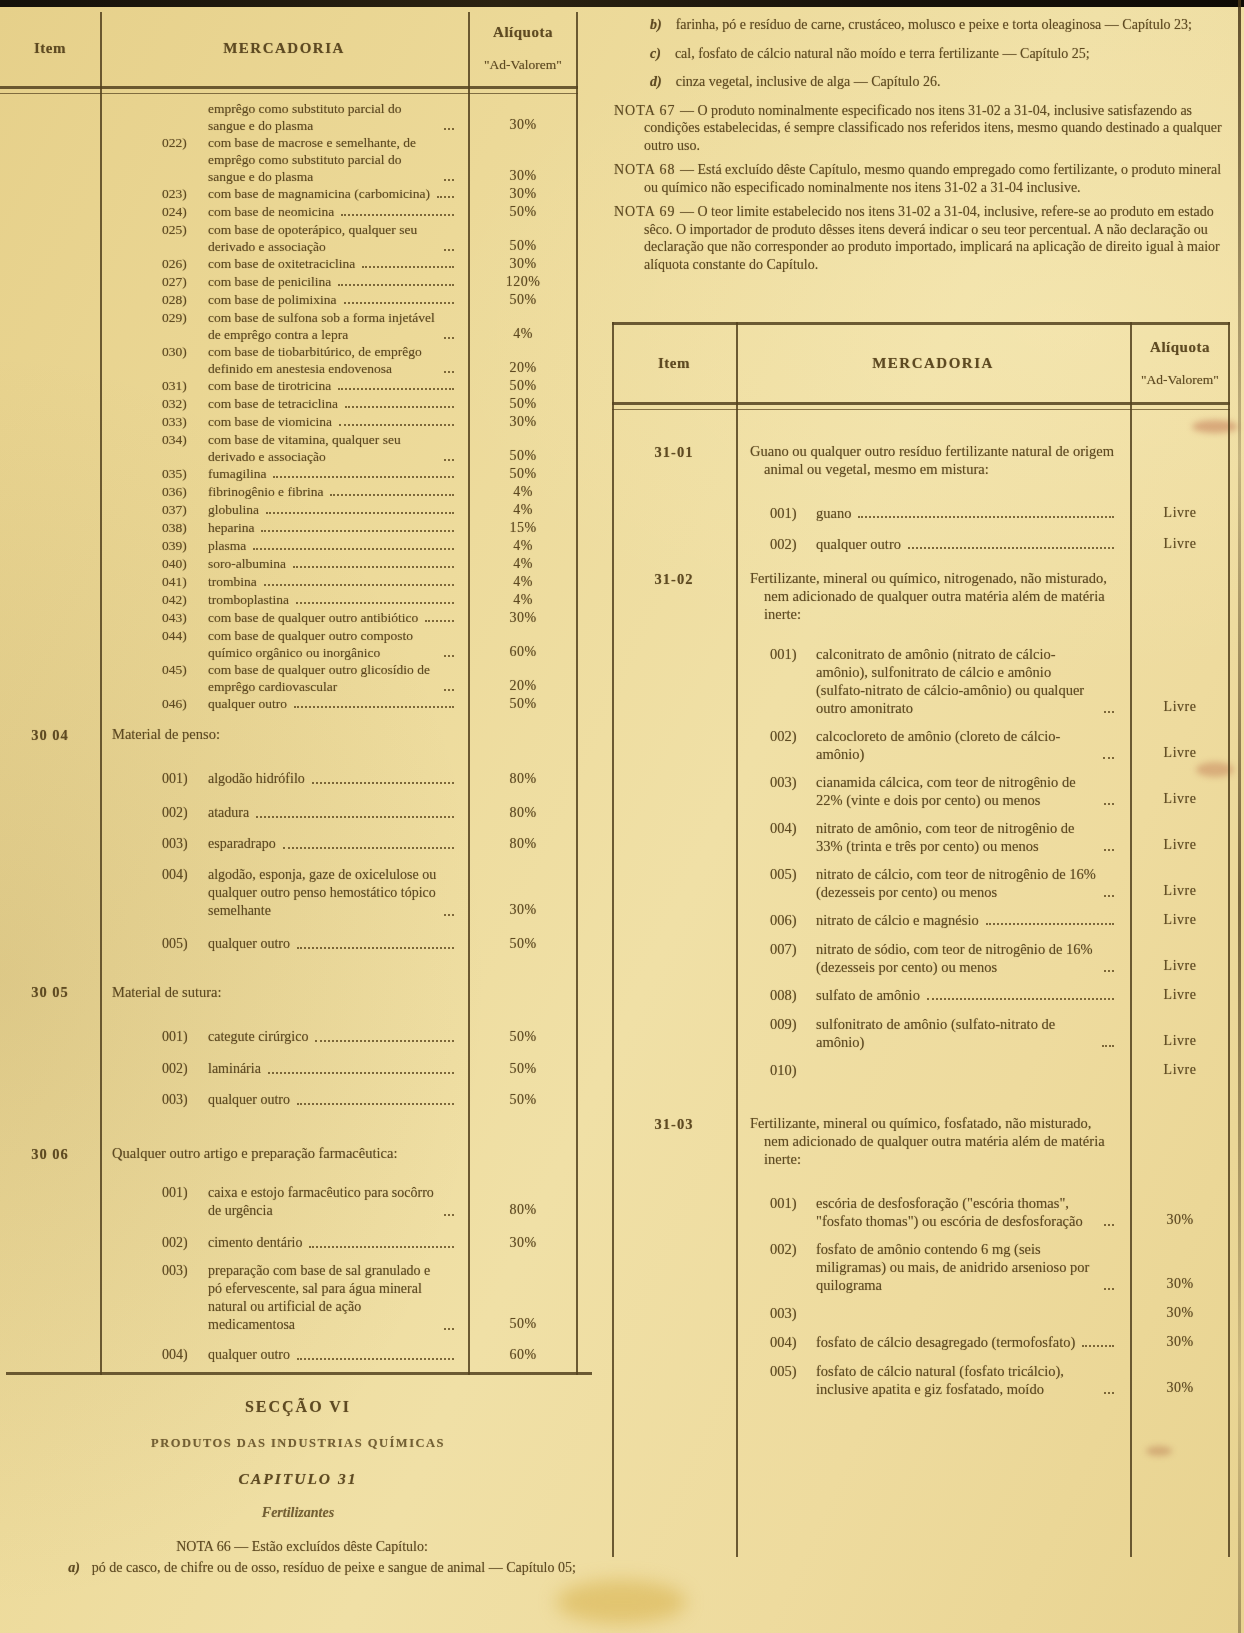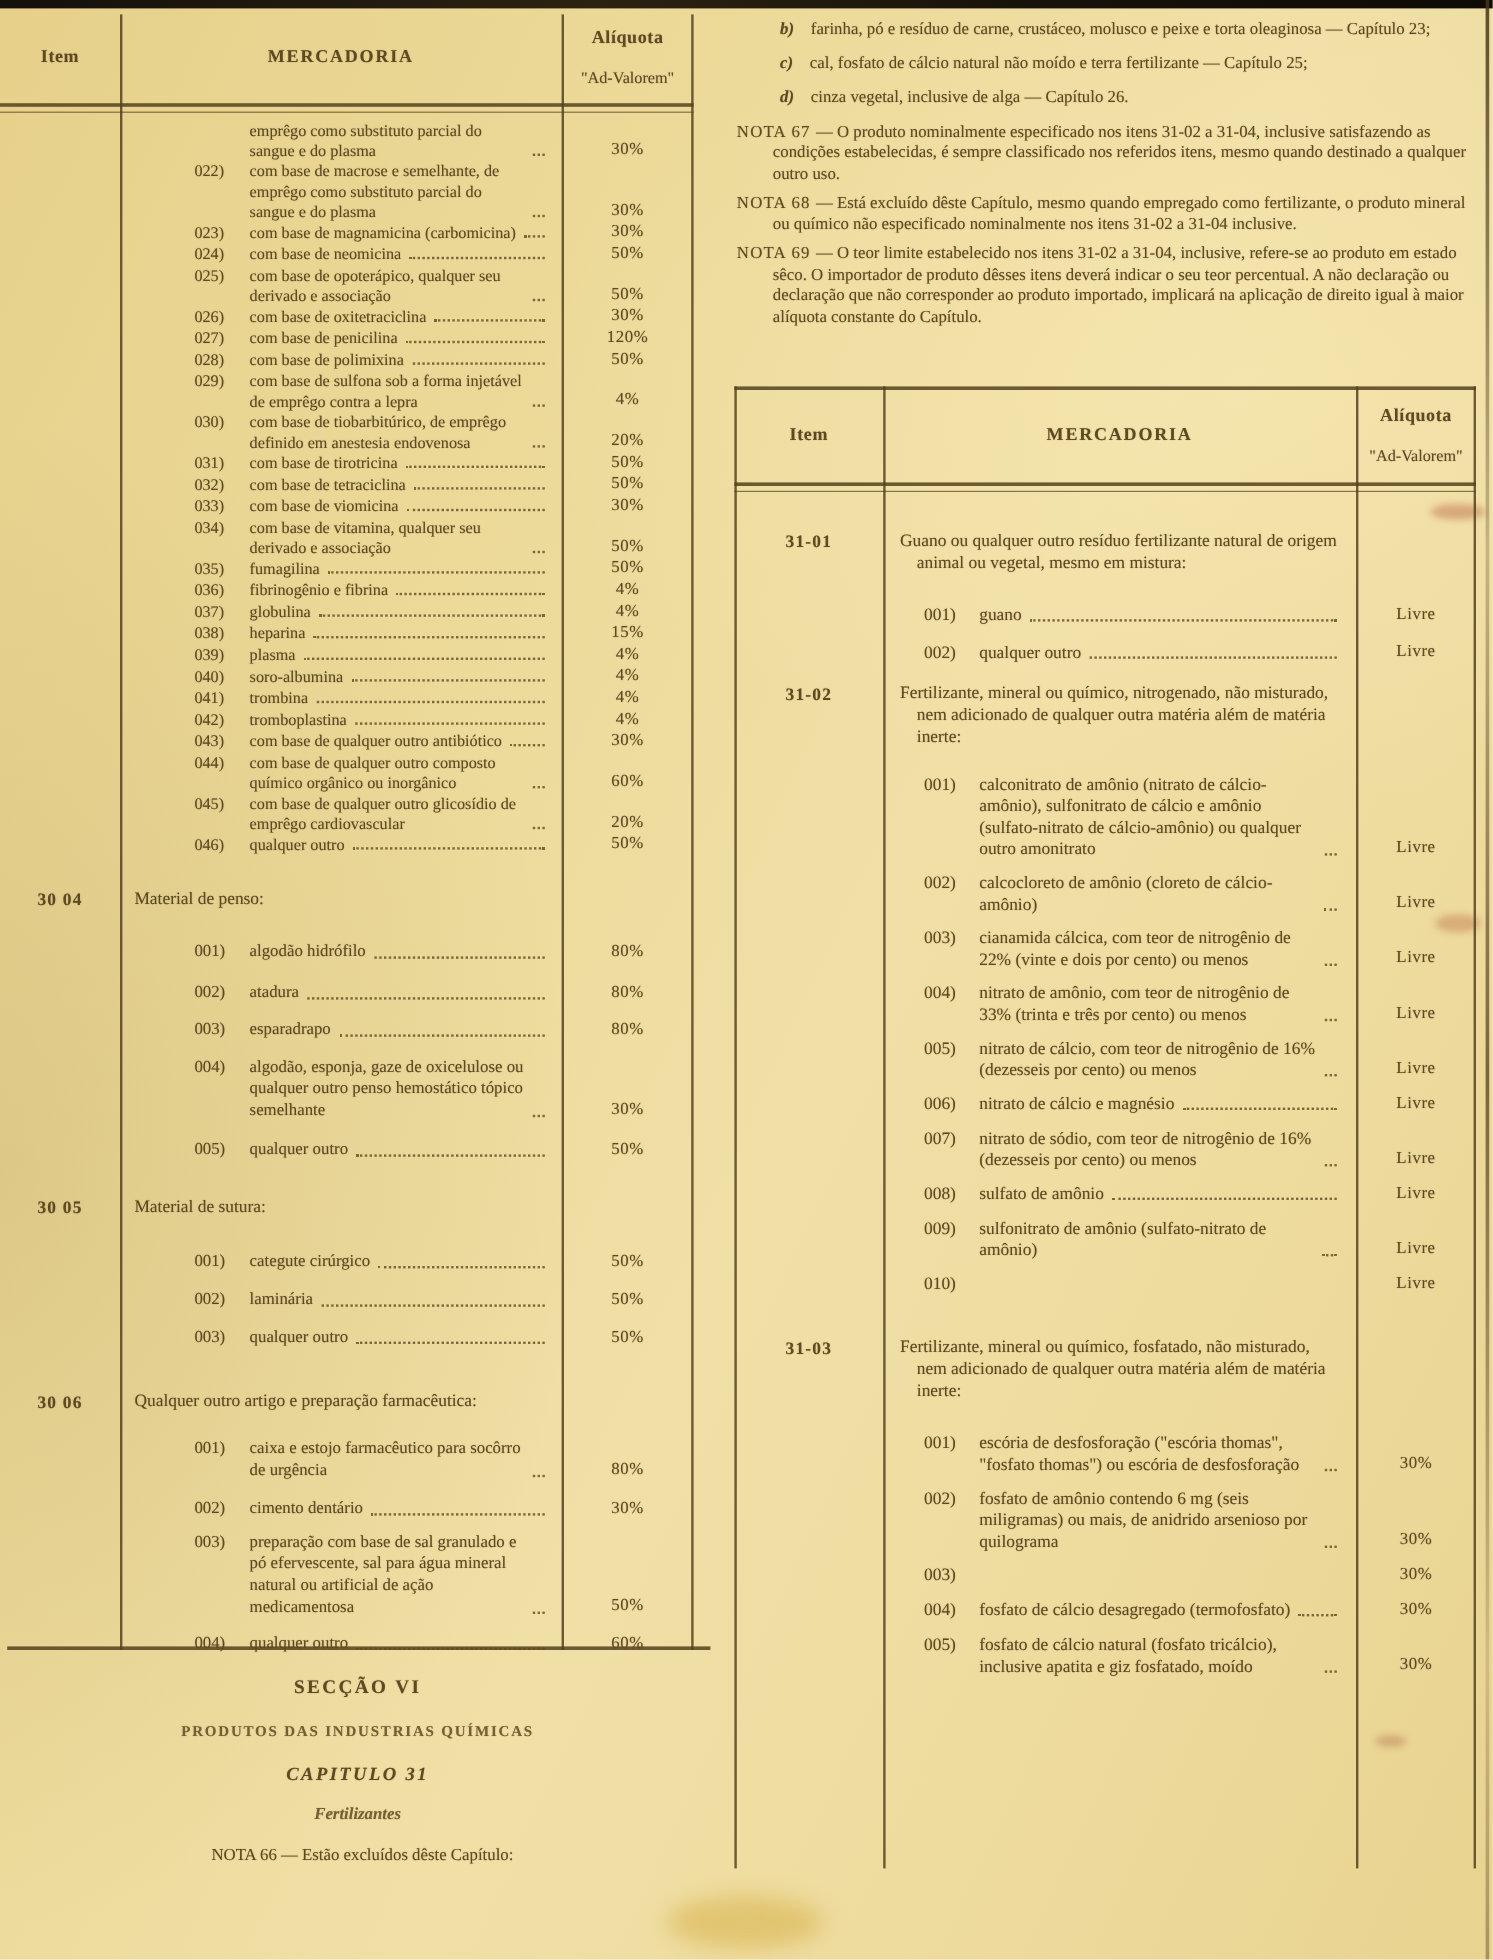--- a/index.html
+++ b/index.html
@@ -397,21 +397,21 @@
         <span class="code"></span>
         <div class="desc">
           <span class="num">046)</span>
           <div class="dtxt">
             <span class="t">qualquer outro</span>
             <span class="dots"></span>
           </div>
         </div>
         <div class="val">50%</div>
       </div>
-      <div class="row item" style="margin-top: 27px;">
+      <div class="row item" style="margin-top: 12px;">
         <span class="code">30 04</span>
         <div class="desc">
           <div class="dtxt">
             <span class="t">Material de penso:</span>
           </div>
         </div>
         <div class="val"></div>
       </div>
       <div class="row sub sp" style="margin-top: 26px;">
         <span class="code"></span>
@@ -461,21 +461,21 @@
         <span class="code"></span>
         <div class="desc">
           <span class="num">005)</span>
           <div class="dtxt">
             <span class="t">qualquer outro</span>
             <span class="dots"></span>
           </div>
         </div>
         <div class="val">50%</div>
       </div>
-      <div class="row item" style="margin-top: 28px;">
+      <div class="row item" style="margin-top: 28px; align-items: center;">
         <span class="code">30 05</span>
         <div class="desc">
           <div class="dtxt">
             <span class="t">Material de sutura:</span>
           </div>
         </div>
         <div class="val"></div>
       </div>
       <div class="row sub sp" style="margin-top: 27px;">
         <span class="code"></span>
@@ -568,20 +568,23 @@
 
 <div class="footer ink">
   <div class="sec">SECÇÃO VI</div>
   <div class="subsec">PRODUTOS DAS INDUSTRIAS QUÍMICAS</div>
   <div class="cap">CAPITULO 31</div>
   <div class="fert">Fertilizantes</div>
   <div class="nota66">
     <div>
       <span class="label">NOTA 66</span>
       <span>— Estão excluídos dêste Capítulo:</span>
+    </div>
+    <div class="a-line">
+      <span class="a-label">a)</span><span>pó de casco, de chifre ou de osso, resíduo de peixe e sangue de animal — Capítulo 05;</span>
     </div>
   </div>
 </div>
 
 <div class="notes ink" id="notes-block">
     <div class="note-item"><span class="letter">b)</span><span>farinha, pó e resíduo de carne, crustáceo, molusco e peixe e torta oleaginosa — Capítulo 23;</span></div>
     <div class="note-item"><span class="letter">c)</span><span>cal, fosfato de cálcio natural não moído e terra fertilizante — Capítulo 25;</span></div>
     <div class="note-item"><span class="letter">d)</span><span>cinza vegetal, inclusive de alga — Capítulo 26.</span></div>
     <div class="nota"><span class="label">NOTA 67 </span><span>— O produto nominalmente especificado nos itens 31-02 a 31-04, inclusive satisfazendo as condições estabelecidas, é sempre classificado nos referidos itens, mesmo quando destinado a qualquer outro uso.</span></div>
     <div class="nota"><span class="label">NOTA 68 </span><span>— Está excluído dêste Capítulo, mesmo quando empregado como fertilizante, o produto mineral ou químico não especificado nominalmente nos itens 31-02 a 31-04 inclusive.</span></div>

